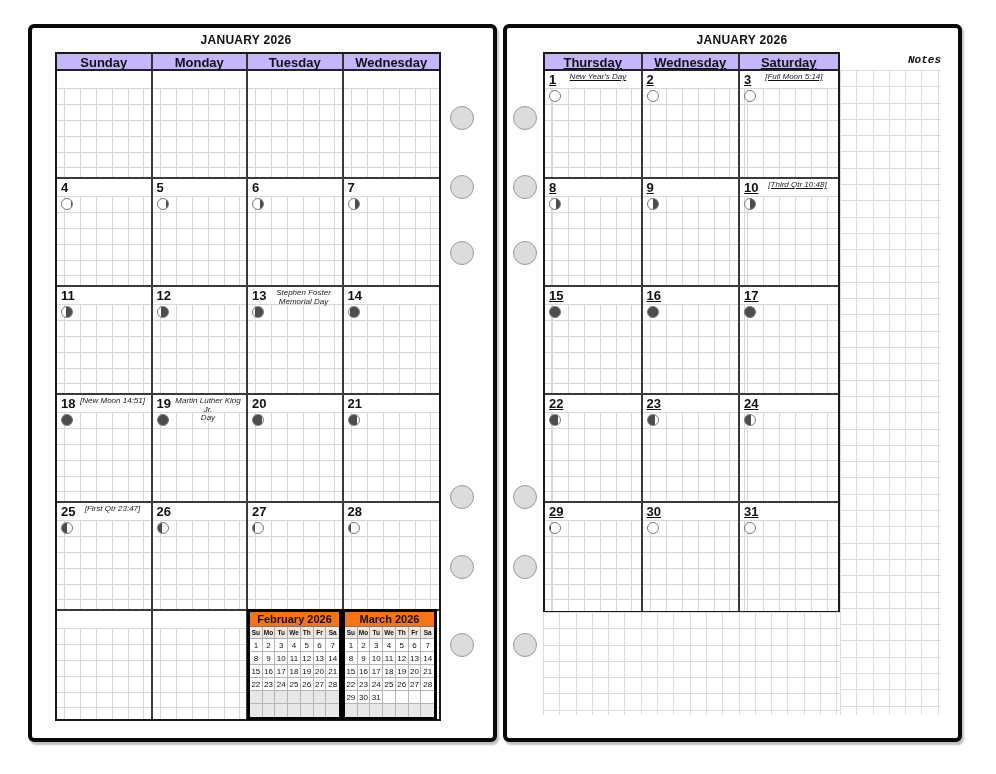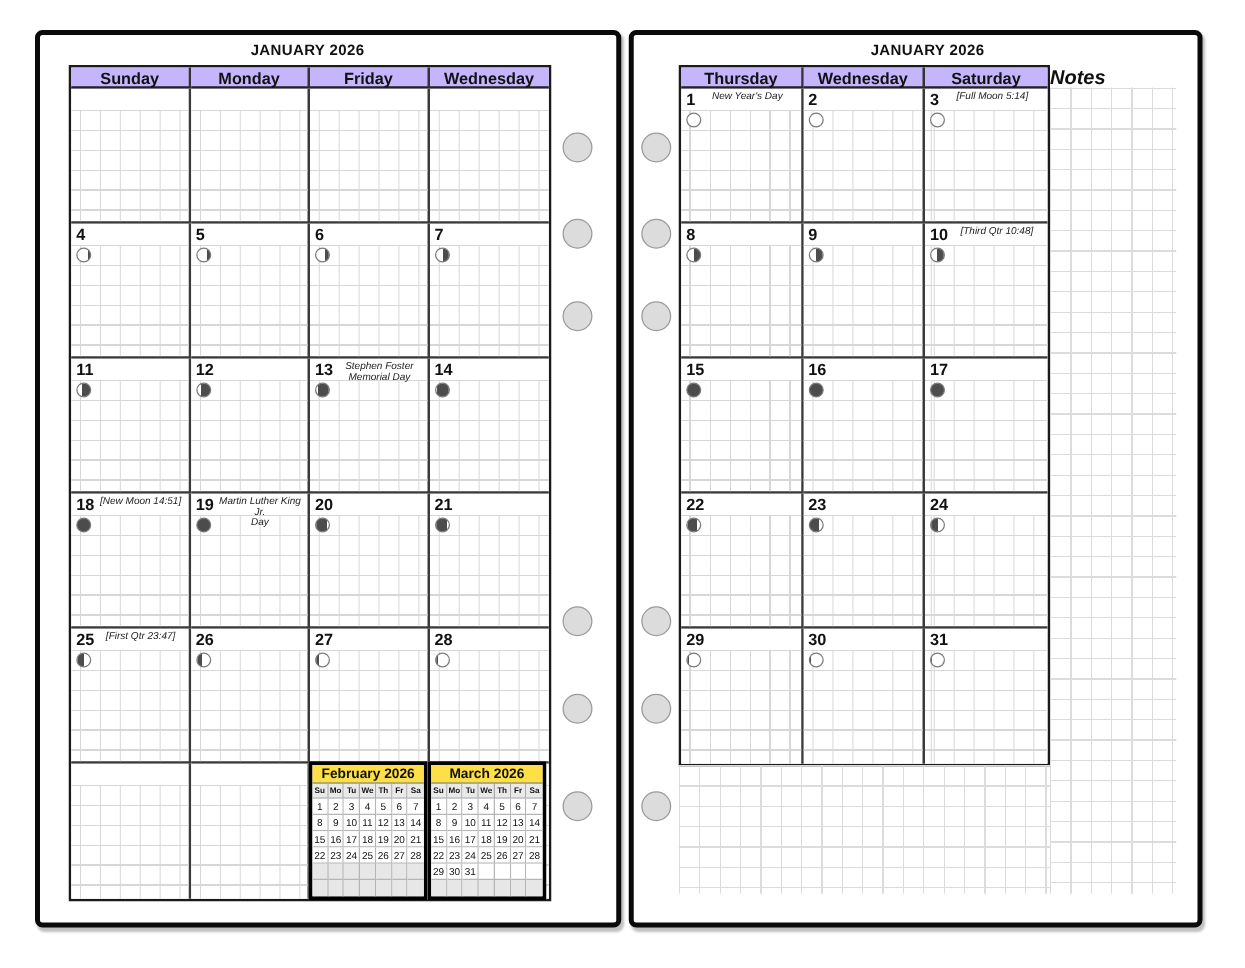--- a/index.html
+++ b/index.html
@@ -14,56 +14,56 @@
   }
   #page-left{left:28px;width:461px;}
   #page-right{left:503px;width:451px;}
 
   .page-title{position:absolute;top:5px;font-size:12px;font-weight:bold;text-align:center;letter-spacing:.3px;}
   #title-left{left:23px;width:382px;}
   #title-right{left:36px;width:398px;}
 
   .daygrid{position:absolute;display:grid;border:2px solid #1a1a1a;background:#fff;}
   #grid-left{left:23px;top:24px;grid-template-columns:repeat(4,95.5px);grid-template-rows:17px repeat(6,108px);}
-  #grid-right{left:36px;top:24px;grid-template-columns:repeat(3,97.5px);grid-template-rows:17px repeat(5,108px);}
+  #grid-right{left:36px;top:24px;grid-template-columns:repeat(3,97.5px);grid-template-rows:17px repeat(5,108px);text-decoration:underline;}
 
   .hcell{background:#c4b5fd;font-weight:bold;font-size:13px;text-align:center;line-height:17px;
          border-bottom:2px solid #222;border-right:2px solid #333;}
   .hcell.lastcol{border-right:none;}
 
   .cell{position:relative;border-right:2px solid #3a3a3a;border-bottom:2px solid #3a3a3a;background:#fff;}
   .cell.lastcol{border-right:none;}
   .cell.lastrow{border-bottom:none;}
   .cell::before{content:"";position:absolute;left:0;right:0;top:17px;bottom:0;
     background-image:
       repeating-linear-gradient(to right,#d7d7d7 0 1px,transparent 1px 15.9px),
       repeating-linear-gradient(to bottom,#d7d7d7 0 1px,transparent 1px 15.9px);
     background-position:7px 0,0 0;}
   .ctop{position:relative;display:flex;align-items:flex-start;z-index:1;}
   .dnum{font-weight:bold;font-size:13px;line-height:14px;padding:2px 0 0 4px;}
   .dnote{flex:1;text-align:center;font-style:italic;font-size:8px;line-height:8.5px;
          padding:2px 3px 0 2px;white-space:pre-line;color:#1a1a1a;}
   .moon{position:absolute;top:19px;left:4px;width:12px;height:12px;border:1px solid #7a7a7a;
         border-radius:50%;box-sizing:border-box;z-index:1;background:#fff;}
 
-  .notes-label{position:absolute;left:333px;top:26px;width:101px;text-align:left;
-               font-weight:bold;font-style:italic;font-size:16px;}
+  .notes-label{position:absolute;left:333px;top:26px;width:101px;text-align:right;
+               font-weight:bold;font-style:italic;font-size:11px;font-family:Liberation Mono, monospace;}
   .notes-grid{position:absolute;
     background-image:
       repeating-linear-gradient(to right,#dcdcdc 0 1px,transparent 1px 16.3px),
       repeating-linear-gradient(to bottom,#dcdcdc 0 1px,transparent 1px 16.3px);}
   #notes-side{left:333px;top:42px;width:101px;height:645px;}
   #notes-bottom{left:36px;top:584px;width:297px;height:103px;}
 
   .minical{position:absolute;top:581px;width:95px;border:3px solid #000;background:#fff;
     display:grid;grid-template-columns:repeat(7,1fr);grid-template-rows:15px 12px repeat(6,13px);
     box-sizing:border-box;}
   #mini-feb{left:215px;}
   #mini-mar{left:310px;}
-  .mc-title{grid-column:1/-1;background:#fde047;font-weight:bold;font-size:11px;
+  .mc-title{grid-column:1/-1;background:#f97316;font-weight:bold;font-size:11px;
             text-align:center;line-height:15px;border-bottom:1px solid #777;}
   .mc-h{background:#e9e9e9;font-weight:bold;font-size:6.5px;line-height:12px;text-align:center;
         border-right:1px solid #aaa;border-bottom:1px solid #aaa;}
   .mc-c{background:#fff;text-align:center;font-size:8px;line-height:13px;
         border-right:1px solid #b5b5b5;border-bottom:1px solid #b5b5b5;}
   .mc-c.gray,.mc-h.gray{background:#e7e7e7;}
   .mc-last{border-right:none;}
   .mc-bottom{border-bottom:none;}
 
   .hole{position:absolute;width:24px;height:24px;border-radius:50%;background:#dcdcdc;
@@ -72,21 +72,21 @@
   .hole-right{left:6px;}
 </style>
 </head>
 <body>
 
 <div class="page" id="page-left">
   <div class="page-title" id="title-left">JANUARY 2026</div>
   <div class="daygrid" id="grid-left">
       <div class="hcell">Sunday</div>
       <div class="hcell">Monday</div>
-      <div class="hcell">Friday</div>
+      <div class="hcell">Tuesday</div>
       <div class="hcell lastcol">Wednesday</div>
       <div class="cell"></div>
       <div class="cell"></div>
       <div class="cell"></div>
       <div class="cell lastcol"></div>
       <div class="cell">
         <div class="ctop">
           <span class="dnum">4</span>
         </div>
         <span class="moon" style="background: linear-gradient(to right, rgb(255, 255, 255) 88%, rgb(76, 76, 76) 88%);"></span>

